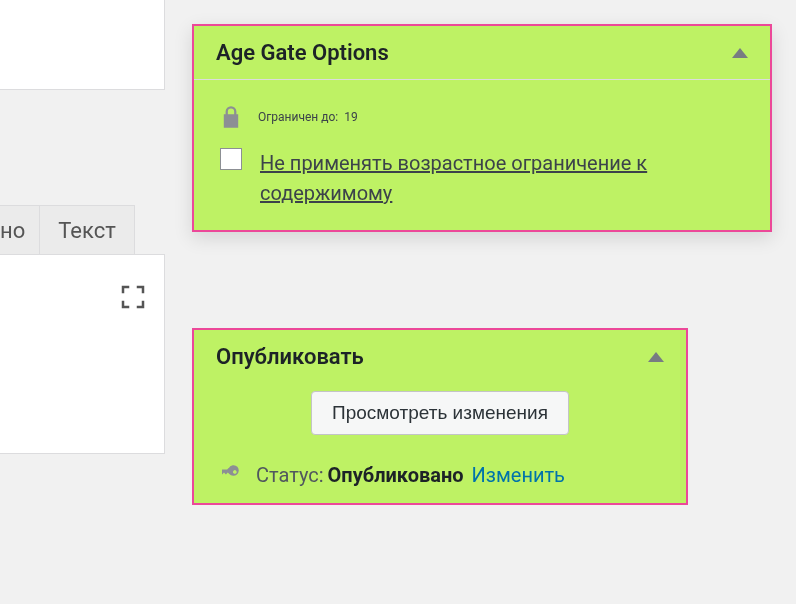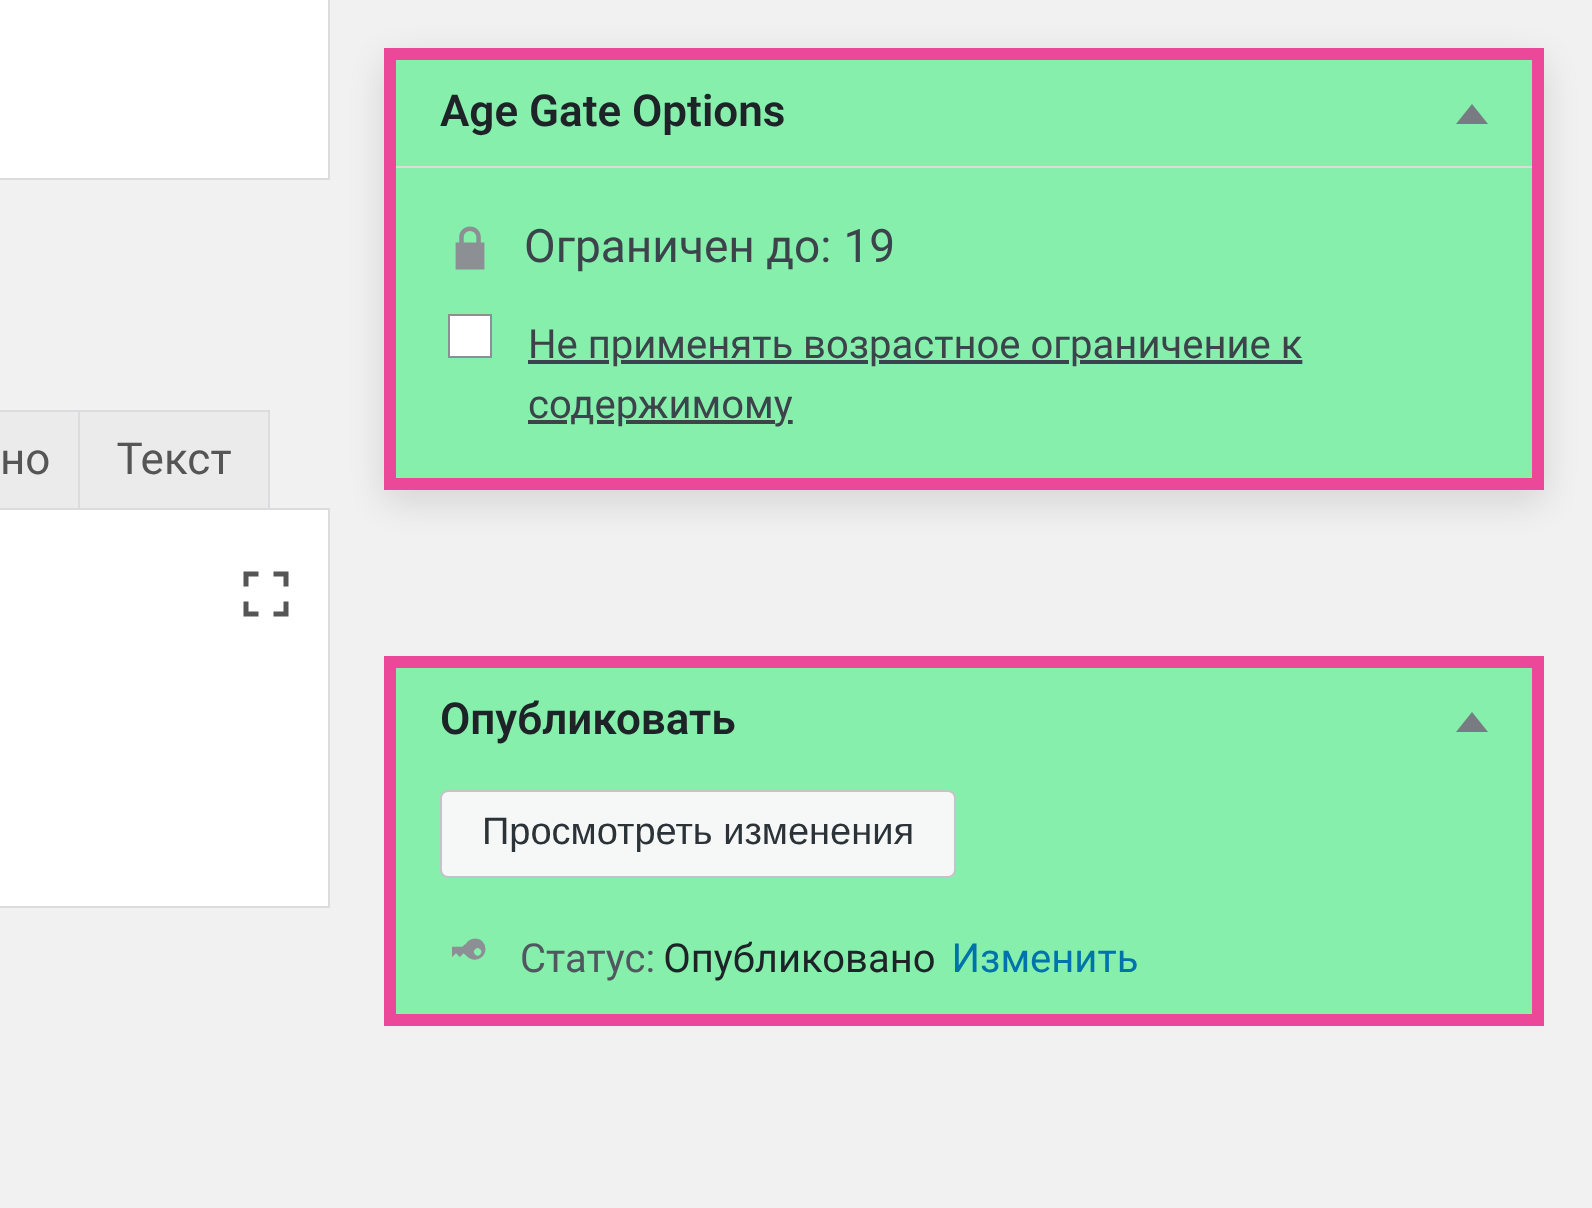--- a/index.html
+++ b/index.html
@@ -77,33 +77,33 @@
     left: 118px;
     width: 30px;
     height: 30px;
     color: #555;
   }
   .fullscreen-icon svg { width: 100%; height: 100%; }
 
   
   .postbox {
     position: absolute;
-    background: #86efac;
-    border: 6px solid #ec4899;
+    background: #bef264;
+    border: 2px solid #ec4899;
   }
   .age-gate-box {
     top: 24px;
     left: 192px;
     width: 580px;
     box-shadow: 0 6px 18px rgba(0,0,0,0.12);
   }
   .publish-box {
     top: 328px;
     left: 192px;
-    width: 580px;
+    width: 496px;
   }
   .postbox-header {
     display: flex;
     align-items: center;
     justify-content: space-between;
     padding: 14px 22px;
     border-bottom: 1px solid #dcdcde;
   }
   .publish-box .postbox-header {
     border-bottom: none;
@@ -120,21 +120,21 @@
     border-right: 8px solid transparent;
     border-bottom: 10px solid #787c82;
   }
   .postbox-body {
     padding: 18px 22px 22px 22px;
   }
   .row {
     display: flex;
     align-items: center;
     margin: 8px 0 20px 0;
-    font-size: 23px;
+    font-size: 12px;
     color: #3c434a;
   }
   .lock-icon {
     width: 18px;
     height: 22px;
     margin-right: 18px;
     margin-left: 6px;
   }
   .lock-icon svg { width: 100%; height: 100%; fill: #8c8f94; }
   .checkbox {
@@ -153,21 +153,21 @@
     color: #3c434a;
     line-height: 1.5;
   }
   .checkbox-label-wrap { flex: 1; text-decoration: underline; }
 
   .publish-body {
     padding: 0 22px 10px 22px;
   }
   .preview-row {
     display: flex;
-    justify-content: flex-start;
+    justify-content: center;
     padding: 8px 0 22px 0;
   }
   .button-secondary {
     background: #f6f7f7;
     border: 1px solid #c3c4c7;
     border-radius: 4px;
     padding: 10px 20px;
     font-size: 19px;
     color: #2c3338;
     cursor: pointer;
@@ -180,21 +180,21 @@
     padding: 6px 0;
   }
   .key-icon {
     width: 18px;
     height: 24px;
     margin-right: 16px;
     margin-left: 6px;
   }
   .key-icon svg { width: 100%; height: 100%; fill: #8c8f94; }
   .status-value {
-    font-weight: 400;
+    font-weight: 700;
     color: #1d2327;
     margin-left: 4px;
   }
   .edit-link {
     color: #0073aa;
     margin-left: 8px;
     cursor: pointer;
   }
 </style>
 </head>

